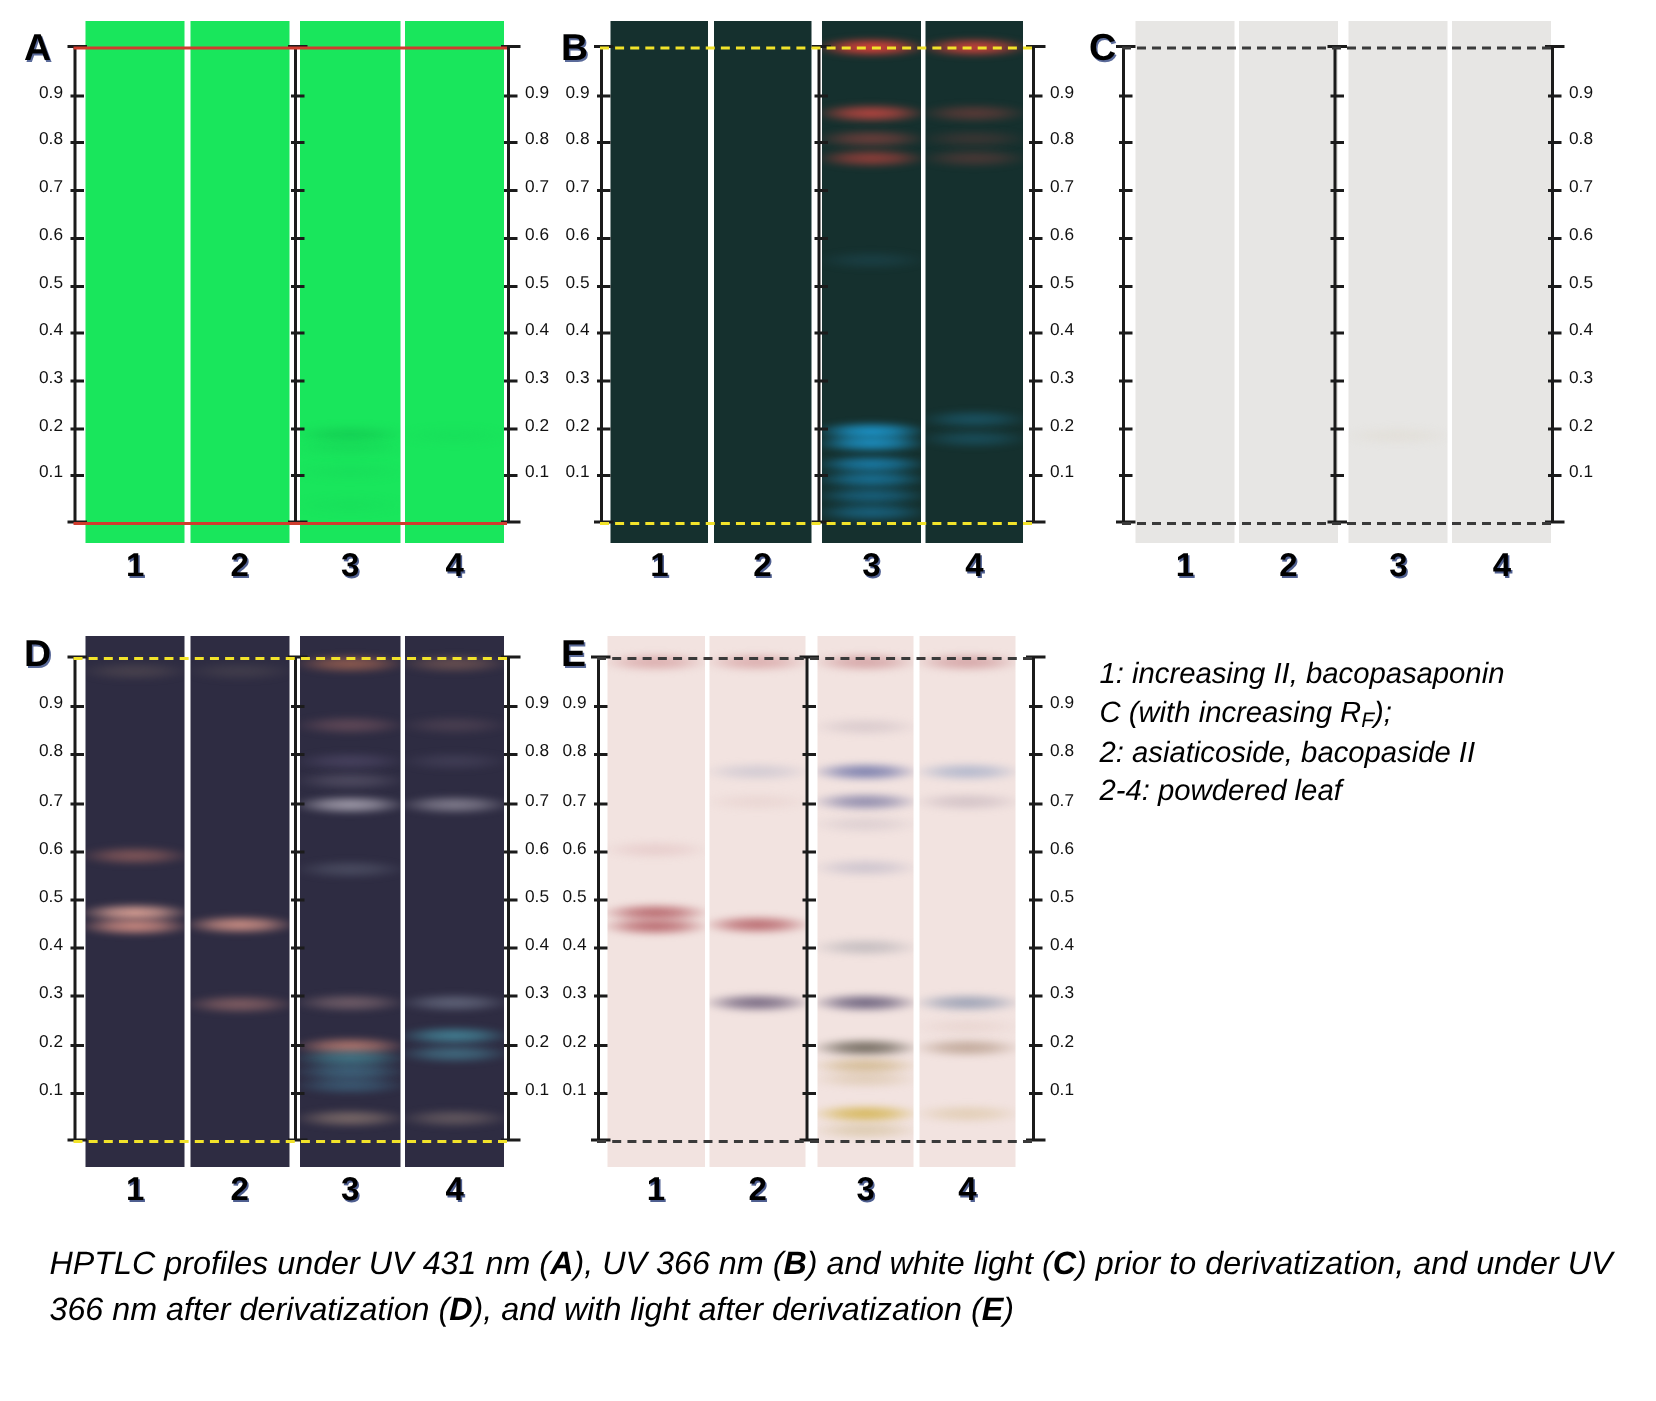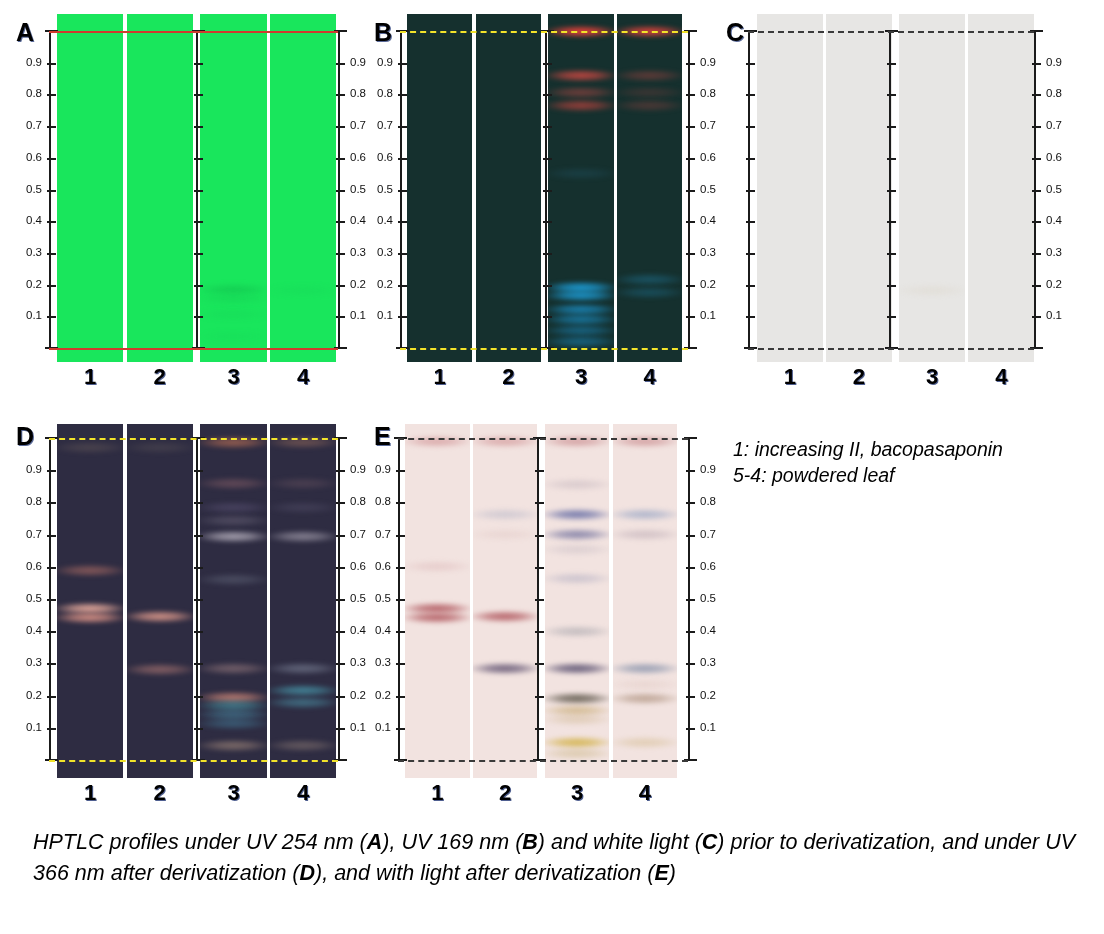--- a/index.html
+++ b/index.html
@@ -602,16 +602,18 @@
       <div class="lane-number" style="flex: 0 0 23.75%;">2</div>
       <div style="flex: 0 0 2.7%;"></div>
       <div class="lane-number" style="flex: 0 0 23.75%;">3</div>
       <div style="flex: 0 0 1.2%;"></div>
       <div class="lane-number" style="flex: 0 0 23.75%;">4</div>
     </div>
   </div>
 
 <div id="legend">
   <div>1: increasing II, bacopasaponin</div>
-  <div>5-4: powdered leaf</div>
+  <div><span>C (with increasing R</span><span class="sub">F</span><span>);</span></div>
+  <div>2: asiaticoside, bacopaside II</div>
+  <div>2-4: powdered leaf</div>
 </div>
 
-<div id="caption"><span>HPTLC profiles under UV 254 nm (</span><b>A</b><span>), UV 169 nm (</span><b>B</b><span>) and white light (</span><b>C</b><span>) prior to derivatization, and under UV 366 nm after derivatization (</span><b>D</b><span>), and with light after derivatization (</span><b>E</b><span>)</span></div>
+<div id="caption"><span>HPTLC profiles under UV 431 nm (</span><b>A</b><span>), UV 366 nm (</span><b>B</b><span>) and white light (</span><b>C</b><span>) prior to derivatization, and under UV 366 nm after derivatization (</span><b>D</b><span>), and with light after derivatization (</span><b>E</b><span>)</span></div>
 
 </body></html>

